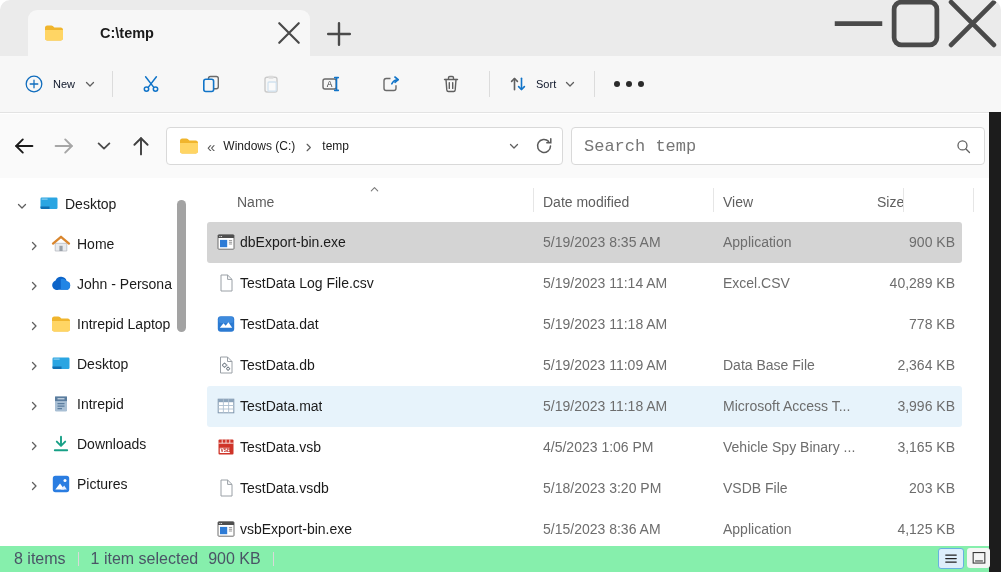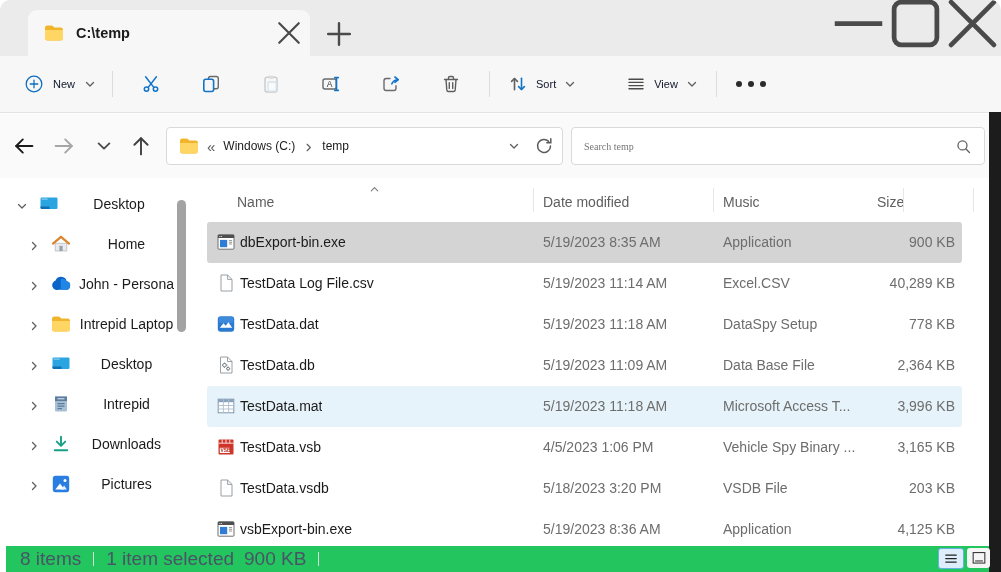--- a/index.html
+++ b/index.html
@@ -6,21 +6,21 @@
     --accent:#1174c8;
     --selected-row:#d4d4d4;
     --hover-row:#e7f3fb;
   }
   *{box-sizing:border-box;margin:0;padding:0;}
   body{background:#fff;font-family:"Liberation Sans","DejaVu Sans",sans-serif;-webkit-font-smoothing:antialiased;}
   .window{position:relative;width:1001px;height:572px;background:#fff;overflow:hidden;border-radius:10px 10px 0 0;}
 
   
   .tabbar{position:absolute;top:0;left:0;right:0;height:56px;background:#ebebeb;}
-  .tab{position:absolute;left:28px;top:10px;width:282px;height:46px;background:#f7f7f7;border-radius:9px 9px 0 0;display:flex;align-items:center;padding:0 8px 0 16px;}
+  .tab{position:absolute;left:28px;top:10px;width:282px;height:46px;background:#f7f7f7;border-radius:9px 9px 0 0;display:flex;align-items:center;padding:0 8px 0 16px;gap:24px;}
   .tab-title{font-size:14.5px;font-weight:700;color:#1b1b1b;margin-left:12px;flex:1;white-space:nowrap;overflow:hidden;}
   .sq-btn{width:26px;height:26px;display:flex;align-items:center;justify-content:center;border-radius:4px;cursor:default;}
   .newtab{position:absolute;left:326px;top:21px;}
   .win-controls{position:absolute;right:0;top:0;display:flex;height:46px;}
   .win-btn{width:57px;height:46px;display:flex;align-items:center;justify-content:center;}
 
   
   .commandbar{position:absolute;top:56px;left:0;right:0;height:57px;background:#f7f7f7;border-bottom:1px solid #e3e3e3;display:flex;align-items:center;padding-left:16px;}
   .new-btn{display:flex;align-items:center;gap:9px;padding:8px 8px;border-radius:5px;}
   .btn-label{font-size:11px;color:#0f172a;}
@@ -36,27 +36,27 @@
 
   
   .addressrow{position:absolute;top:114px;left:0;right:0;height:64px;background:#fafafa;}
   .nav-btn{position:absolute;top:20px;width:24px;height:24px;display:flex;align-items:center;justify-content:center;border-radius:4px;}
   .address-box{position:absolute;left:166px;top:13px;width:397px;height:38px;background:#fff;border:1px solid #d9d9d9;border-radius:4px;display:flex;align-items:center;padding:0 8px 0 12px;}
   .crumb{font-size:12px;color:#1b1b1b;white-space:nowrap;}
   .crumb-guillemet{font-size:15px;color:#5a5a5a;margin:0 8px 0 8px;}
   .crumb-sep{margin:2px 8px 0 8px;display:inline-flex;width:11px;height:11px;}
   .addr-right{margin-left:auto;display:flex;align-items:center;gap:14px;}
   .search-box{position:absolute;left:571px;top:13px;width:414px;height:38px;background:#fff;border:1px solid #d9d9d9;border-radius:4px;display:flex;align-items:center;padding:0 12px;}
-  .search-box input{border:0;outline:0;flex:1;font-size:10px;color:#6d28d9;background:transparent;font-family:Liberation Serif, serif;}
+  .search-box input{border:0;outline:0;flex:1;font-size:17px;color:#6d28d9;background:transparent;font-family:Liberation Mono, monospace;}
   .search-box input::placeholder{color:#767676;}
 
   
   .main{position:absolute;top:178px;left:0;right:12px;bottom:26px;background:#fff;}
   .sidebar{position:absolute;left:0;top:6px;width:195px;}
-  .side-item{height:40px;position:relative;cursor:default;text-align:center;}
+  .side-item{height:40px;position:relative;cursor:default;}
   .side-chev{position:absolute;top:14px;width:12px;height:12px;}
   .side-icon{position:absolute;top:10px;width:20px;height:20px;}
   .side-icon svg{width:100%;height:100%;}
   .side-label{position:absolute;top:0;line-height:40px;font-size:14px;color:#1b1b1b;white-space:nowrap;overflow:hidden;}
   .side-item.lvl0 .side-chev{left:16px;} .side-item.lvl0 .side-icon{left:39px;} .side-item.lvl0 .side-label{left:65px;width:108px;}
   .side-item.lvl1 .side-chev{left:28px;} .side-item.lvl1 .side-icon{left:51px;} .side-item.lvl1 .side-label{left:77px;width:99px;}
   .side-scrollbar{position:absolute;left:177px;top:22px;width:9px;height:132px;background:#a3a3a3;border-radius:4.5px;}
 
   .list{position:absolute;left:195px;top:0;right:0;bottom:0;}
   .list-header{position:absolute;top:4px;left:0;right:0;height:38px;font-size:14px;color:#5f5f5f;}
@@ -72,21 +72,21 @@
   .cell{position:absolute;top:0;line-height:41px;font-size:14px;white-space:nowrap;}
   .cell-name{left:33px;color:#1b1b1b;max-width:290px;overflow:hidden;}
   .cell-date{left:336px;color:#6d6d6d;}
   .cell-type{left:516px;color:#6d6d6d;width:168px;overflow:hidden;}
   .cell-size{right:7px;color:#6d6d6d;}
 
   
   .right-strip{position:absolute;top:112px;right:0;width:12px;height:460px;background:#1c1c1c;}
 
   
-  .statusbar{position:absolute;left:0;right:12px;bottom:0;height:26px;background:#22c55e;display:flex;align-items:center;font-size:19px;color:#4a5466;margin-left:6px;}
+  .statusbar{position:absolute;left:0;right:12px;bottom:0;height:26px;background:#86efac;display:flex;align-items:center;font-size:16px;color:#4a5466;}
   .sb-text{margin-left:14px;white-space:nowrap;}
   .sb-size{margin-left:10px;white-space:nowrap;}
   .sb-div{width:1px;height:14px;background:#d9d9d9;margin:0 12px;}
   .toggle{position:absolute;display:flex;align-items:center;justify-content:center;border-radius:3px;}
   .toggle-details{left:938px;top:548px;width:26px;height:21px;background:#ddeefa;border:1px solid #67b1e0;}
   .toggle-thumb{left:967px;top:548px;width:23px;height:20px;background:#f5f5f5;}
   .toggle svg{width:16px;height:14px;}
 </style>
 </head>
 <body>
@@ -220,33 +220,20 @@
             </g>
           </svg>
         </span>
       <span class="btn-label">Sort</span>
       <span class="chev">
           <svg viewBox="0 0 12 12" fill="none" stroke="#5f5f5f" stroke-width="1.3" stroke-linecap="round" stroke-linejoin="round">
             <path d="M2.5 4.5 6 8l3.5-3.5"></path>
           </svg>
         </span>
     </div>
-    <div class="dd-btn" style="margin-left:30px;">
-      <span class="icon20">
-          <svg viewBox="0 0 20 20" fill="none" stroke="#4a4a4a" stroke-width="1.4" stroke-linecap="round">
-            <path d="M3 5.2h14M3 8.4h14M3 11.6h14M3 14.8h14"></path>
-          </svg>
-        </span>
-      <span class="btn-label">View</span>
-      <span class="chev">
-          <svg viewBox="0 0 12 12" fill="none" stroke="#5f5f5f" stroke-width="1.3" stroke-linecap="round" stroke-linejoin="round">
-            <path d="M2.5 4.5 6 8l3.5-3.5"></path>
-          </svg>
-        </span>
-    </div>
     <div class="tb-divider"></div>
     <div class="more-btn">
         <svg viewBox="0 0 20 20" fill="#2b2b2b">
           <circle cx="4" cy="10" r="1.5"></circle>
           <circle cx="10" cy="10" r="1.5"></circle>
           <circle cx="16" cy="10" r="1.5"></circle>
         </svg>
       </div>
   </div>
 
@@ -407,21 +394,21 @@
       </div>
     <div class="side-scrollbar"></div>
 
     <div class="list">
       <div class="list-header">
         <span class="sort-caret"><svg viewBox="0 0 12 12" fill="none" stroke="#7a7a7a" stroke-width="1.2" stroke-linecap="round" stroke-linejoin="round">
               <path d="M2.5 7.5 6 4l3.5 3.5"></path>
             </svg></span>
         <span class="hcol" style="left:42px;">Name</span>
         <span class="hcol" style="left:348px;">Date modified</span>
-        <span class="hcol" style="left:528px;">Music</span>
+        <span class="hcol" style="left:528px;">View</span>
         <span class="hcol" style="left:682px;">Size</span>
         <span class="hdiv" style="left:338px;"></span>
         <span class="hdiv" style="left:518px;"></span>
         <span class="hdiv" style="left:708px;"></span>
         <span class="hdiv" style="left:778px;"></span>
       </div>
       <div class="rows">
           <div class="row selected">
             <span class="cell-icon"><svg viewBox="0 0 20 20">
                 <rect x="2" y="2.8" width="16" height="14.4" rx=".8" fill="#fff" stroke="#6e6e6e" stroke-width="1"></rect>
@@ -447,21 +434,20 @@
             <span class="cell cell-size">40,289 KB</span>
           </div>
           <div class="row">
             <span class="cell-icon"><svg viewBox="0 0 20 20">
                 <rect x="1.8" y="2.2" width="16.4" height="15.6" rx="3" fill="#2b7ad2"></rect>
                 <rect x="2.6" y="3" width="14.8" height="6" rx="2" fill="#4a95e4" opacity=".6"></rect>
                 <path d="m3.8 13.8 3.7-4.6 2.2 2.6 2.7-3.5 3.8 5.5z" fill="#fff"></path>
               </svg></span>
             <span class="cell cell-name">TestData.dat</span>
             <span class="cell cell-date">5/19/2023 11:18 AM</span>
-            <span class="cell cell-type">DataSpy Setup</span>
             <span class="cell cell-size">778 KB</span>
           </div>
           <div class="row">
             <span class="cell-icon"><svg viewBox="0 0 20 20">
                 <path d="M4.5 2h7L16 6.5V18H4.5z" fill="#fff" stroke="#9aa0a6" stroke-width="1"></path>
                 <path d="M11.5 2v4.5H16" fill="none" stroke="#9aa0a6" stroke-width="1"></path>
                 <g fill="none" stroke="#6f7984" stroke-width="1">
                   <circle cx="8.5" cy="10.2" r="1.8"></circle>
                   <circle cx="12.1" cy="13.7" r="1.4"></circle>
                 </g>
@@ -512,21 +498,21 @@
           <div class="row">
             <span class="cell-icon"><svg viewBox="0 0 20 20">
                 <rect x="2" y="2.8" width="16" height="14.4" rx=".8" fill="#fff" stroke="#6e6e6e" stroke-width="1"></rect>
                 <path d="M2 3.6c0-.4.4-.8.8-.8h14.4c.4 0 .8.4.8.8V6H2z" fill="#4e4e4e"></path>
                 <circle cx="3.9" cy="4.5" r=".55" fill="#fff"></circle>
                 <circle cx="5.6" cy="4.5" r=".55" fill="#fff"></circle>
                 <rect x="4" y="7.9" width="7.2" height="7.3" fill="#2e7cd6"></rect>
                 <path d="M12.9 8.6h3.2M12.9 10.3h3.2M12.9 12h3.2" stroke="#8a8a8a" stroke-width=".9"></path>
               </svg></span>
             <span class="cell cell-name">vsbExport-bin.exe</span>
-            <span class="cell cell-date">5/19/2023 8:36 AM</span>
+            <span class="cell cell-date">5/15/2023 8:36 AM</span>
             <span class="cell cell-type">Application</span>
             <span class="cell cell-size">4,125 KB</span>
           </div>
         </div>
     </div>
   </div>
 
   <div class="right-strip"></div>
 
   <div class="statusbar">

